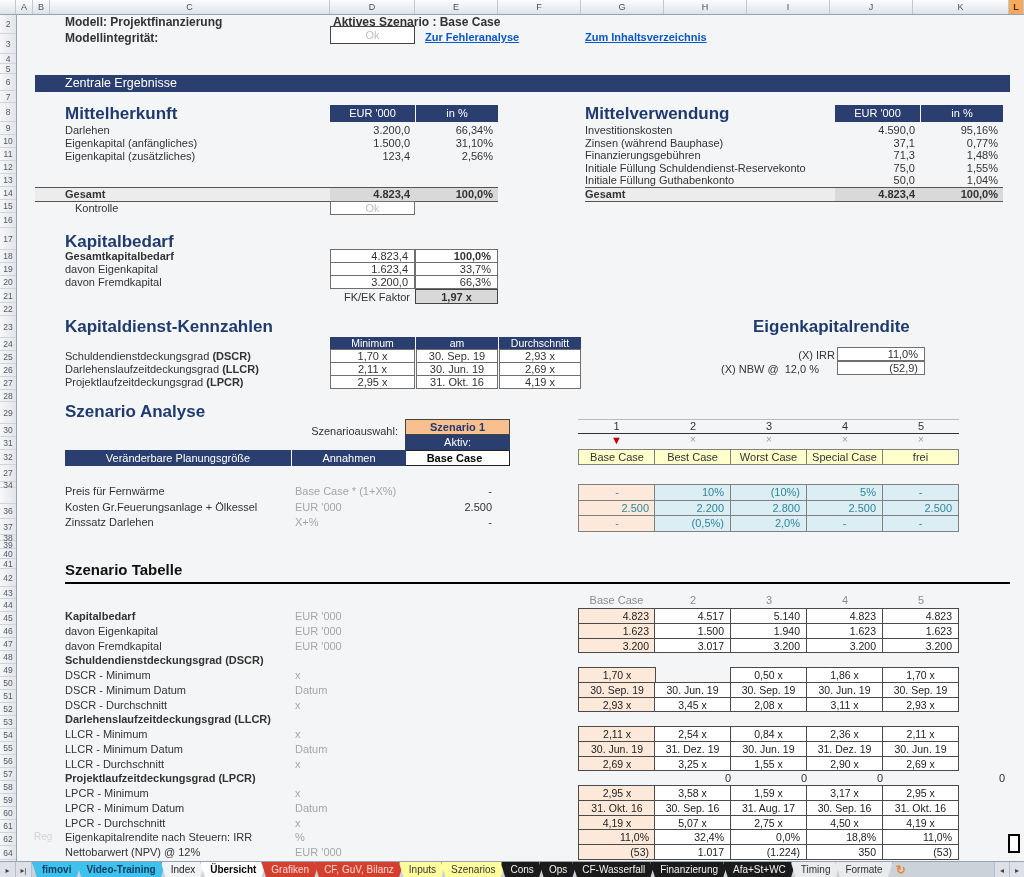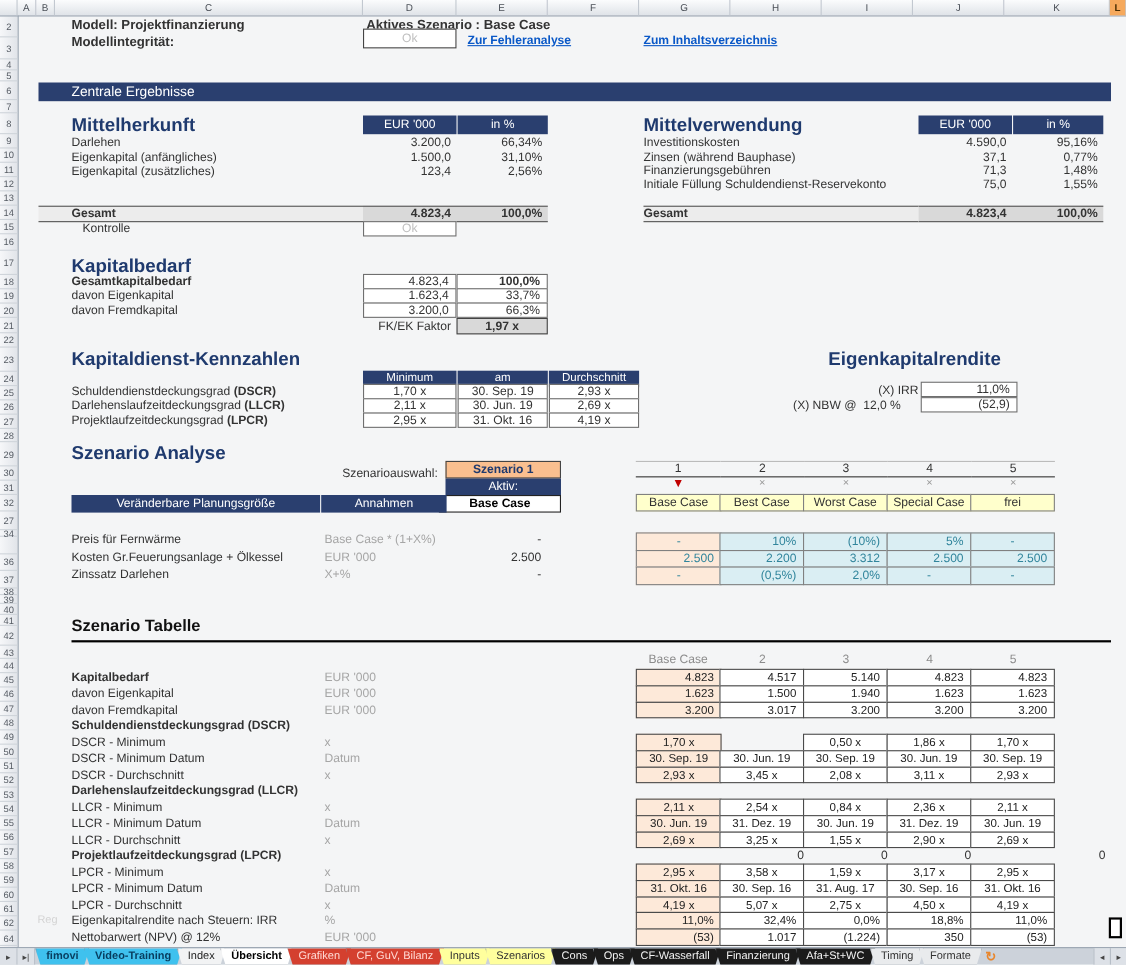--- a/index.html
+++ b/index.html
@@ -190,20 +190,25 @@
         <div class="row" style="height: 12.6px;">
           <div class="lab" style="top: 0px; left: 585px;">Finanzierungsgebühren</div>
           <div class="rv1" style="left: 835px; width: 80px;">71,3</div>
           <div class="rv2" style="left: 920px; width: 78px;">1,48%</div>
         </div>
         <div class="row" style="height: 12.6px;">
           <div class="lab" style="top: 0px; left: 585px;">Initiale Füllung Schuldendienst-Reservekonto</div>
           <div class="rv1" style="left: 835px; width: 80px;">75,0</div>
           <div class="rv2" style="left: 920px; width: 78px;">1,55%</div>
         </div>
+        <div class="row" style="height: 12.6px;">
+          <div class="lab" style="top: 0px; left: 585px;">Initiale Füllung Guthabenkonto</div>
+          <div class="rv1" style="left: 835px; width: 80px;">50,0</div>
+          <div class="rv2" style="left: 920px; width: 78px;">1,04%</div>
+        </div>
       </div>
     <div class="abs thin-top thin-bot" style="left:585px;top:173px;width:250px;height:13px;background:#ececec;"></div>
     <div class="abs thin-top thin-bot" style="left:835px;top:173px;width:168px;height:13px;background:#d9d9d9;"></div>
     <div class="abs b" style="left:585px;top:174px;">Gesamt</div>
     <div class="v b" style="left:835px;top:174px;width:80px;">4.823,4</div>
     <div class="v b" style="left:920px;top:174px;width:78px;">100,0%</div>
 
     <div class="title" style="top:218px;">Kapitalbedarf</div>
     <div class="abs" id="kb-rows" style="left:0;top:236px;width:1024px;">
         <div class="row" style="height: 13px;">
@@ -298,21 +303,21 @@
           <div class="gcell c-blue num" style="left: 731px; top: 0px; width: 77px; height: 16.7px; line-height: 15px; margin-left: -1px;">(10%)</div>
           <div class="gcell c-blue num" style="left: 807px; top: 0px; width: 77px; height: 16.7px; line-height: 15px; margin-left: -1px;">5%</div>
           <div class="gcell c-blue ctr" style="left: 883px; top: 0px; width: 77px; height: 16.7px; line-height: 15px; margin-left: -1px;">-</div>
         </div>
         <div class="row" style="height: 15.7px;">
           <div class="lab" style="top: 1px;">Kosten Gr.Feuerungsanlage + Ölkessel</div>
           <div class="abs grey" style="left: 295px; top: 1px; white-space: nowrap;">EUR '000</div>
           <div class="abs num" style="left: 420px; top: 1px; width: 72px;">2.500</div>
           <div class="gcell c-peach num" style="left: 578px; top: 0px; width: 78px; height: 16.7px; line-height: 15px; margin-left: 0px;">2.500</div>
           <div class="gcell c-blue num" style="left: 655px; top: 0px; width: 77px; height: 16.7px; line-height: 15px; margin-left: -1px;">2.200</div>
-          <div class="gcell c-blue num" style="left: 731px; top: 0px; width: 77px; height: 16.7px; line-height: 15px; margin-left: -1px;">3.312</div>
+          <div class="gcell c-blue num" style="left: 731px; top: 0px; width: 77px; height: 16.7px; line-height: 15px; margin-left: -1px;">2.800</div>
           <div class="gcell c-blue num" style="left: 807px; top: 0px; width: 77px; height: 16.7px; line-height: 15px; margin-left: -1px;">2.500</div>
           <div class="gcell c-blue num" style="left: 883px; top: 0px; width: 77px; height: 16.7px; line-height: 15px; margin-left: -1px;">2.500</div>
         </div>
         <div class="row" style="height: 15.7px;">
           <div class="lab" style="top: 1px;">Zinssatz Darlehen</div>
           <div class="abs grey" style="left: 295px; top: 1px; white-space: nowrap;">X+%</div>
           <div class="abs num" style="left: 420px; top: 1px; width: 72px;">-</div>
           <div class="gcell c-peach ctr" style="left: 578px; top: 0px; width: 78px; height: 16.7px; line-height: 15px; margin-left: 0px;">-</div>
           <div class="gcell c-blue num" style="left: 655px; top: 0px; width: 77px; height: 16.7px; line-height: 15px; margin-left: -1px;">(0,5%)</div>
           <div class="gcell c-blue num" style="left: 731px; top: 0px; width: 77px; height: 16.7px; line-height: 15px; margin-left: -1px;">2,0%</div>

